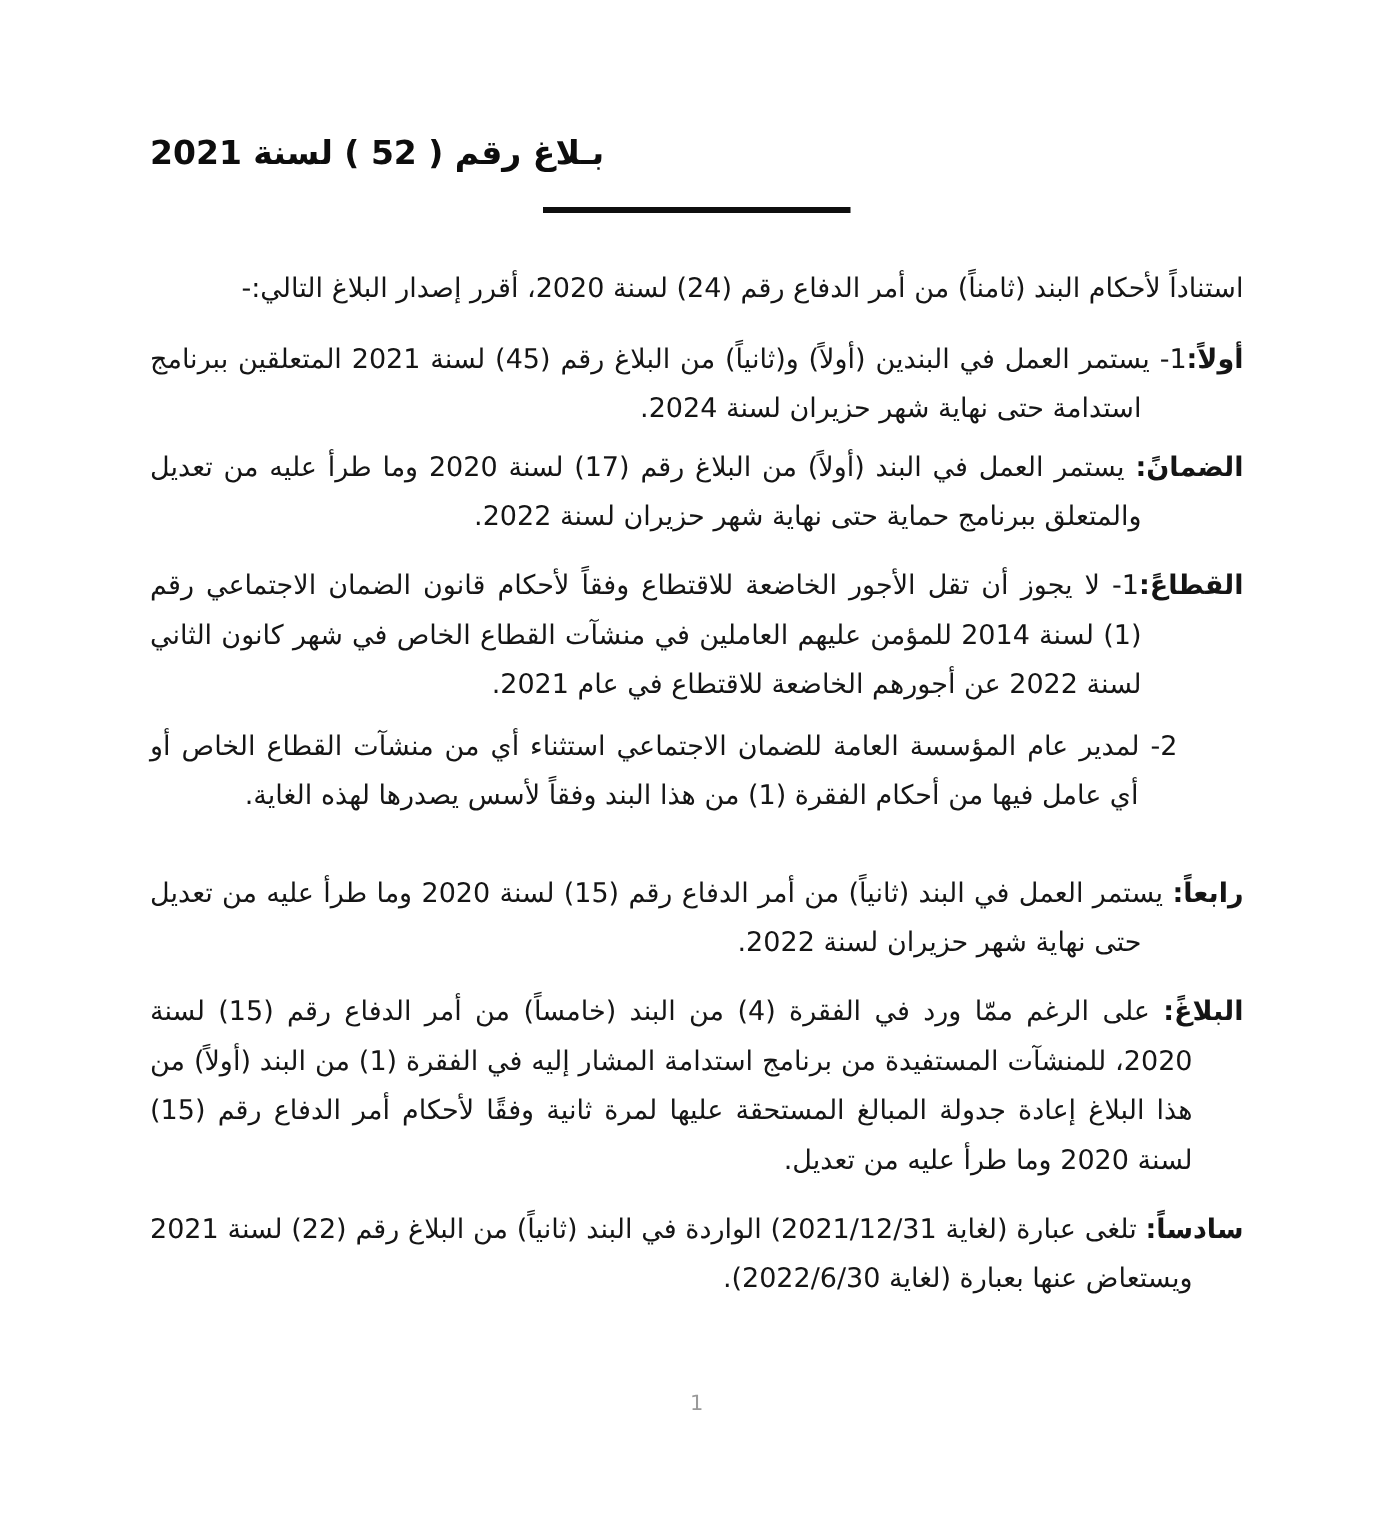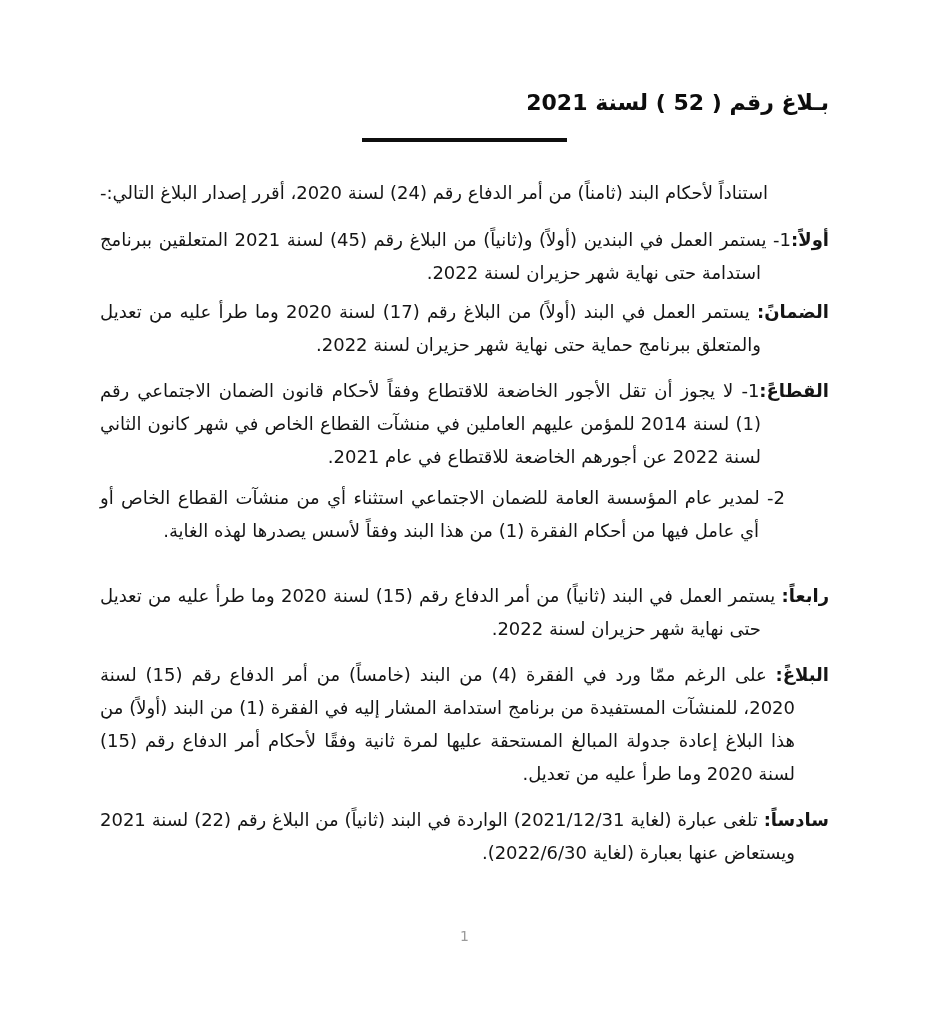--- a/index.html
+++ b/index.html
@@ -13,40 +13,40 @@
     position: relative;
     overflow: hidden;
   }
   .doc {
     position: absolute;
     top: 0; right: 0; left: 0; bottom: 0;
     padding: 88px 100px 0 100px;
     box-sizing: border-box;
   }
   .title {
-    text-align: right;
+    text-align: left;
     font-size: 22px;
     font-weight: bold;
     line-height: 30px;
     color: #0d0d0d;
   }
   .rule {
     width: 205px;
     height: 4px;
     background: #0f0f0f;
     margin: 20px auto 0 auto;
   }
   p {
     margin: 0;
     font-size: 18px;
     line-height: 33px;
     text-align: justify;
     color: #151515;
   }
-  .intro { margin-top: 34px; text-align: left; }
+  .intro { margin-top: 34px; text-align: right; }
   
   .sec     { padding-right: 68px; text-indent: -68px; }
   .hang-sm { padding-right: 34px; text-indent: -34px; }
   
   .sub     { margin-right: 44px; padding-right: 26px; text-indent: -26px; }
   .lbl { font-weight: bold; }
   .mt-14 { margin-top: 14px; }
   .mt-13 { margin-top: 13px; }
   .mt-8  { margin-top: 8px; }
   .mt-6  { margin-top: 6px; }
@@ -65,21 +65,21 @@
 </head>
 <body>
 
 <div class="doc">
 
   <div class="title">بـلاغ رقم ( 52 ) لسنة 2021</div>
   <div class="rule"></div>
 
   <p class="intro">استناداً لأحكام البند (ثامناً) من أمر الدفاع رقم (24) لسنة 2020، أقرر إصدار البلاغ التالي:-</p>
 
-  <p class="sec mt-14"><span class="lbl">أولاً:</span><span class="num">1-</span> <span>يستمر العمل في البندين (أولاً) و(ثانياً) من البلاغ رقم (45) لسنة 2021 المتعلقين ببرنامج استدامة حتى نهاية شهر حزيران لسنة 2022.</span></p>
+  <p class="sec mt-14"><span class="lbl">أولاً:</span><span class="num">1-</span> <span>يستمر العمل في البندين (أولاً) و(ثانياً) من البلاغ رقم (45) لسنة 2021 المتعلقين ببرنامج استدامة حتى نهاية شهر حزيران لسنة 2024.</span></p>
 
   <p class="sec mt-6"><span class="lbl">الضمانً:</span> <span>يستمر العمل في البند (أولاً) من البلاغ رقم (17) لسنة 2020 وما طرأ عليه من تعديل والمتعلق ببرنامج حماية حتى نهاية شهر حزيران لسنة 2022.</span></p>
 
   <p class="sec mt-13"><span class="lbl">القطاعً:</span><span class="num">1-</span> <span>لا يجوز أن تقل الأجور الخاضعة للاقتطاع وفقاً لأحكام قانون الضمان الاجتماعي رقم (1) لسنة 2014 للمؤمن عليهم العاملين في منشآت القطاع الخاص في شهر كانون الثاني لسنة 2022 عن أجورهم الخاضعة للاقتطاع في عام 2021.</span></p>
   <p class="sub mt-8"><span class="num">2-</span> <span>لمدير عام المؤسسة العامة للضمان الاجتماعي استثناء أي من منشآت القطاع الخاص أو أي عامل فيها من أحكام الفقرة (1) من هذا البند وفقاً لأسس يصدرها لهذه الغاية.</span></p>
 
   <p class="sec mt-28"><span class="lbl">رابعاً:</span> <span>يستمر العمل في البند (ثانياً) من أمر الدفاع رقم (15) لسنة 2020 وما طرأ عليه من تعديل حتى نهاية شهر حزيران لسنة 2022.</span></p>
 
   <p class="hang-sm mt-13"><span class="lbl">البلاغً:</span> <span>على الرغم ممّا ورد في الفقرة (4) من البند (خامساً) من أمر الدفاع رقم (15) لسنة 2020، للمنشآت المستفيدة من برنامج استدامة المشار إليه في الفقرة (1) من البند (أولاً) من هذا البلاغ إعادة جدولة المبالغ المستحقة عليها لمرة ثانية وفقًا لأحكام أمر الدفاع رقم (15) لسنة 2020 وما طرأ عليه من تعديل.</span></p>
 

